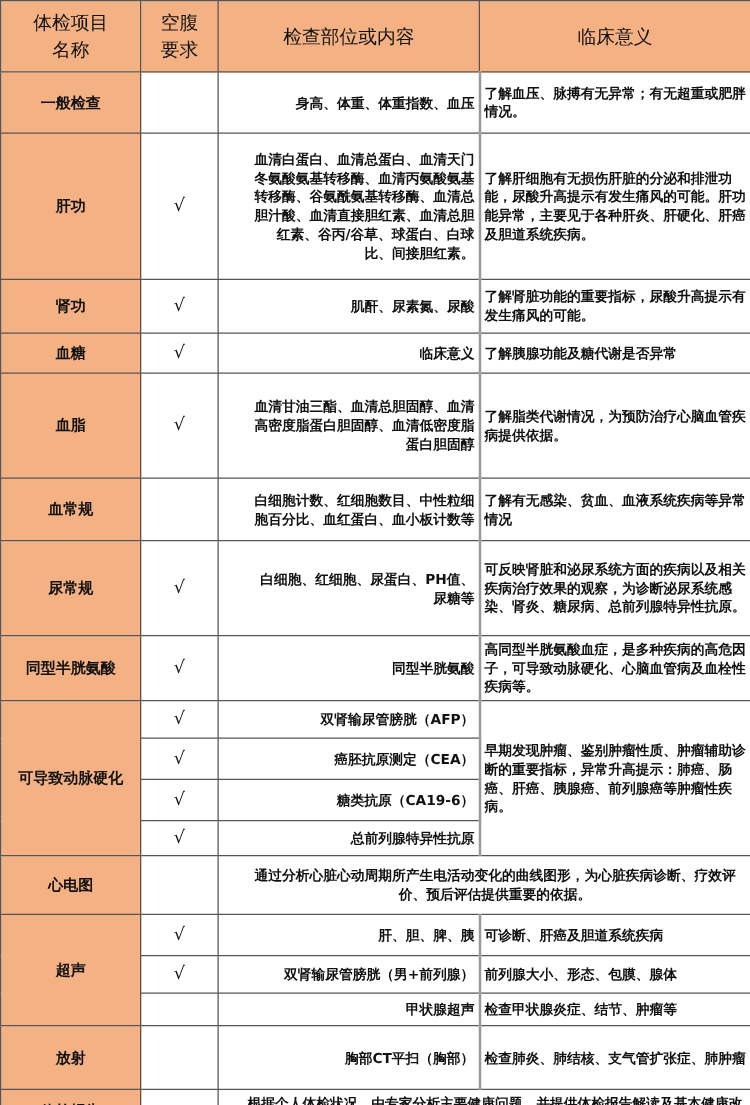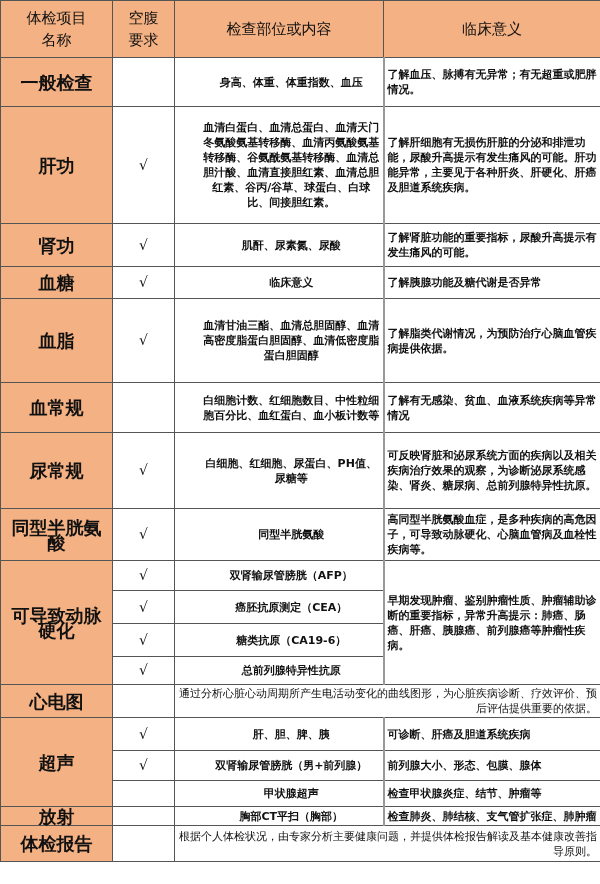--- a/index.html
+++ b/index.html
@@ -1,24 +1,24 @@
 <!DOCTYPE html>
 <html><head>
 <meta charset="utf-8">
 <style>
   html,body{margin:0;padding:0;background:#fff;}
   body{width:600px;height:884px;overflow:hidden;font-family:"DejaVu Sans","Liberation Sans",sans-serif;}
   table{border-collapse:collapse;table-layout:fixed;width:600px;}
   td,th{border:1px solid #555;padding:0 3px;font-size:11px;line-height:15px;color:#111;vertical-align:middle;}
   th{background:#f4b183;font-weight:normal;font-size:15px;line-height:22px;text-align:center;}
-  td.name{background:#f4b183;text-align:center;font-weight:bold;font-size:18px;}
+  td.name{background:#f4b183;text-align:center;font-weight:bold;font-size:12px;}
   td.fast{text-align:center;font-size:14px;color:#111;}
-  td.content{text-align:center;font-weight:bold;padding-left:28px;}
+  td.content{text-align:right;font-weight:bold;padding-left:28px;}
   td.meaning{text-align:left;border-left:2px solid #999;font-weight:bold;margin-left:47px;}
-  td.wide{text-align:right;font-weight:normal;}
+  td.wide{text-align:center;font-weight:bold;padding-left:20px;}
 </style>
 </head>
 <body>
 
 <table>
   <colgroup>
     <col style="width:112px">
       <col style="width:62px">
       <col style="width:209px">
       <col style="width:217px">
@@ -91,42 +91,42 @@
     <td class="content">癌胚抗原测定（CEA）</td>
   </tr>
   <tr style="height:33px">
     <td class="fast">√</td>
     <td class="content">糖类抗原（CA19-6）</td>
   </tr>
   <tr style="height:28px">
     <td class="fast">√</td>
     <td class="content">总前列腺特异性抗原</td>
   </tr>
-  <tr style="height:33px">
+  <tr style="height:47px">
     <td class="name">心电图</td>
     <td class="fast"></td>
     <td class="wide" colspan="2">通过分析心脏心动周期所产生电活动变化的曲线图形，为心脏疾病诊断、疗效评价、预后评估提供重要的依据。</td>
   </tr>
   <tr style="height:33px">
     <td class="name" rowspan="3">超声</td>
     <td class="fast">√</td>
     <td class="content">肝、胆、脾、胰</td>
     <td class="meaning">可诊断、肝癌及胆道系统疾病</td>
   </tr>
   <tr style="height:30px">
     <td class="fast">√</td>
     <td class="content">双肾输尿管膀胱（男+前列腺）</td>
     <td class="meaning">前列腺大小、形态、包膜、腺体</td>
   </tr>
   <tr style="height:26px">
     <td class="fast"></td>
     <td class="content">甲状腺超声</td>
     <td class="meaning">检查甲状腺炎症、结节、肿瘤等</td>
   </tr>
-  <tr style="height:19px">
+  <tr style="height:51px">
     <td class="name">放射</td>
     <td class="fast"></td>
     <td class="content">胸部CT平扫（胸部）</td>
     <td class="meaning">检查肺炎、肺结核、支气管扩张症、肺肿瘤</td>
   </tr>
   <tr style="height:36px">
     <td class="name">体检报告</td>
     <td class="fast"></td>
     <td class="wide" colspan="2">根据个人体检状况，由专家分析主要健康问题，并提供体检报告解读及基本健康改善指导原则。</td>
   </tr>

